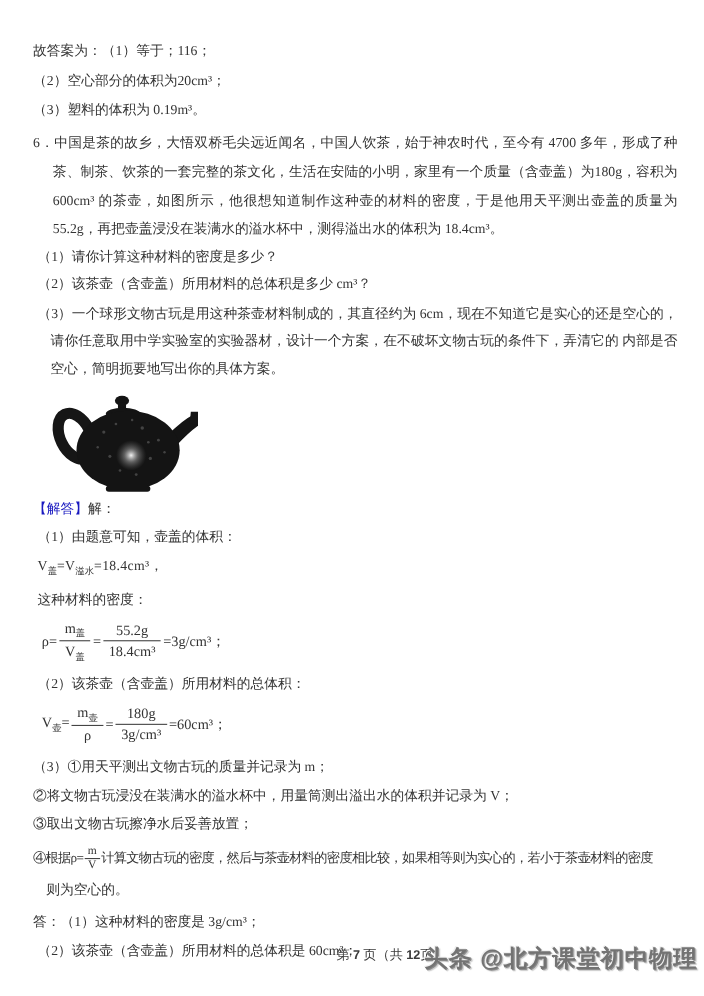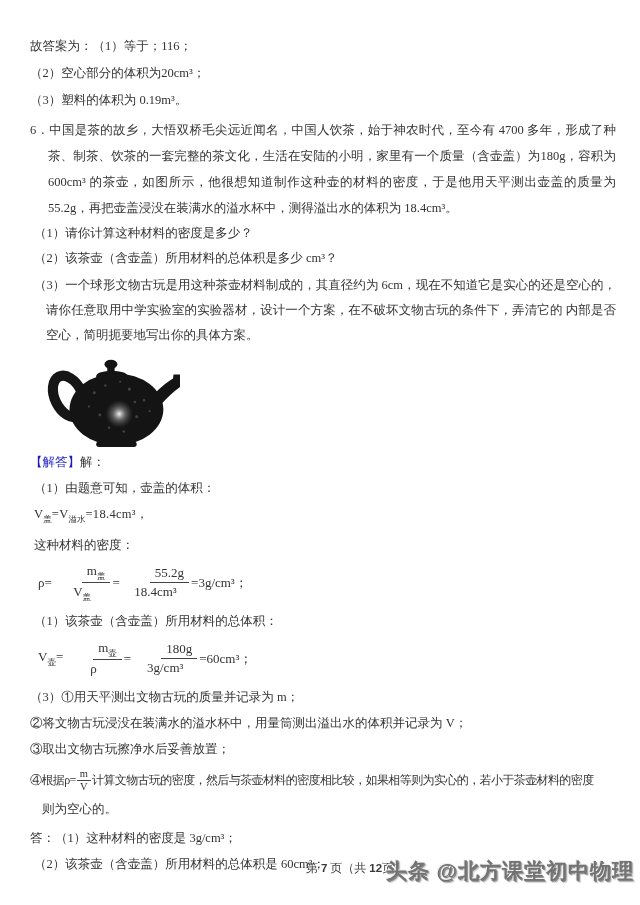--- a/index.html
+++ b/index.html
@@ -16,21 +16,21 @@
   .sub3 { margin:0; line-height:25px; text-align:justify; padding-left:16px; text-indent:-12px; }
   .figure { margin:8px 0 8px 10px; height:88px; }
   .figure svg { display:block; }
   .sol-head { margin:6px 0 5px; line-height:21px; }
   .sol-label { color:#1a1ac0; }
   .sol-ln { margin:0 0 5px; line-height:21px; padding-left:4px; }
   .v-line { letter-spacing:0.3px; }
   sub.cjk { font-size:8.5px; letter-spacing:0; }
   .formula { margin:4px 0 6px 8px; height:44px; display:flex; align-items:center; font-size:13px; }
   .frac { display:inline-block; text-align:center; vertical-align:middle; margin:0 2px; line-height:1.25; }
-  .frac .num { display:block; border-bottom:1px solid #444; padding:0 5px 1px;margin-left:28px; }
+  .frac .num { display:block; border-bottom:1px solid #444; padding:0 5px 1px; }
   .frac .den { display:block; padding:1px 5px 0; }
   .steps { margin:0 0 5px; line-height:21px; }
   .step4-line1 { display:flex; align-items:center; height:32px; font-size:12px; letter-spacing:-0.6px; white-space:nowrap; margin:2px 0 2px; }
   .frac-sm { display:inline-block; text-align:center; vertical-align:middle; margin:0 1px; font-size:10.5px; line-height:1.15; letter-spacing:0; }
   .frac-sm .num { display:block; border-bottom:1px solid #444; padding:0 3px; }
   .frac-sm .den { display:block; }
   .step4-cont { margin:0 0 8px; line-height:21px; padding-left:12px; }
   .ans { margin:0 0 5px; line-height:21px; }
   .ans2 { padding-left:4px; }
   .footer {
@@ -119,21 +119,21 @@
           <span class="den"><span>V</span><sub class="cjk">盖</sub></span>
         </span>
         <span>=</span>
         <span class="frac">
           <span class="num">55.2g</span>
           <span class="den">18.4cm³</span>
         </span>
         <span>=3g/cm³；</span>
     </div>
 
-    <p class="sol-ln">（1）该茶壶（含壶盖）所用材料的总体积：</p>
+    <p class="sol-ln">（2）该茶壶（含壶盖）所用材料的总体积：</p>
 
     <div class="formula">
       <span><span>V</span><sub class="cjk">壶</sub><span>=</span></span>
         <span class="frac">
           <span class="num"><span>m</span><sub class="cjk">壶</sub></span>
           <span class="den">ρ</span>
         </span>
         <span>=</span>
         <span class="frac">
           <span class="num">180g</span>

